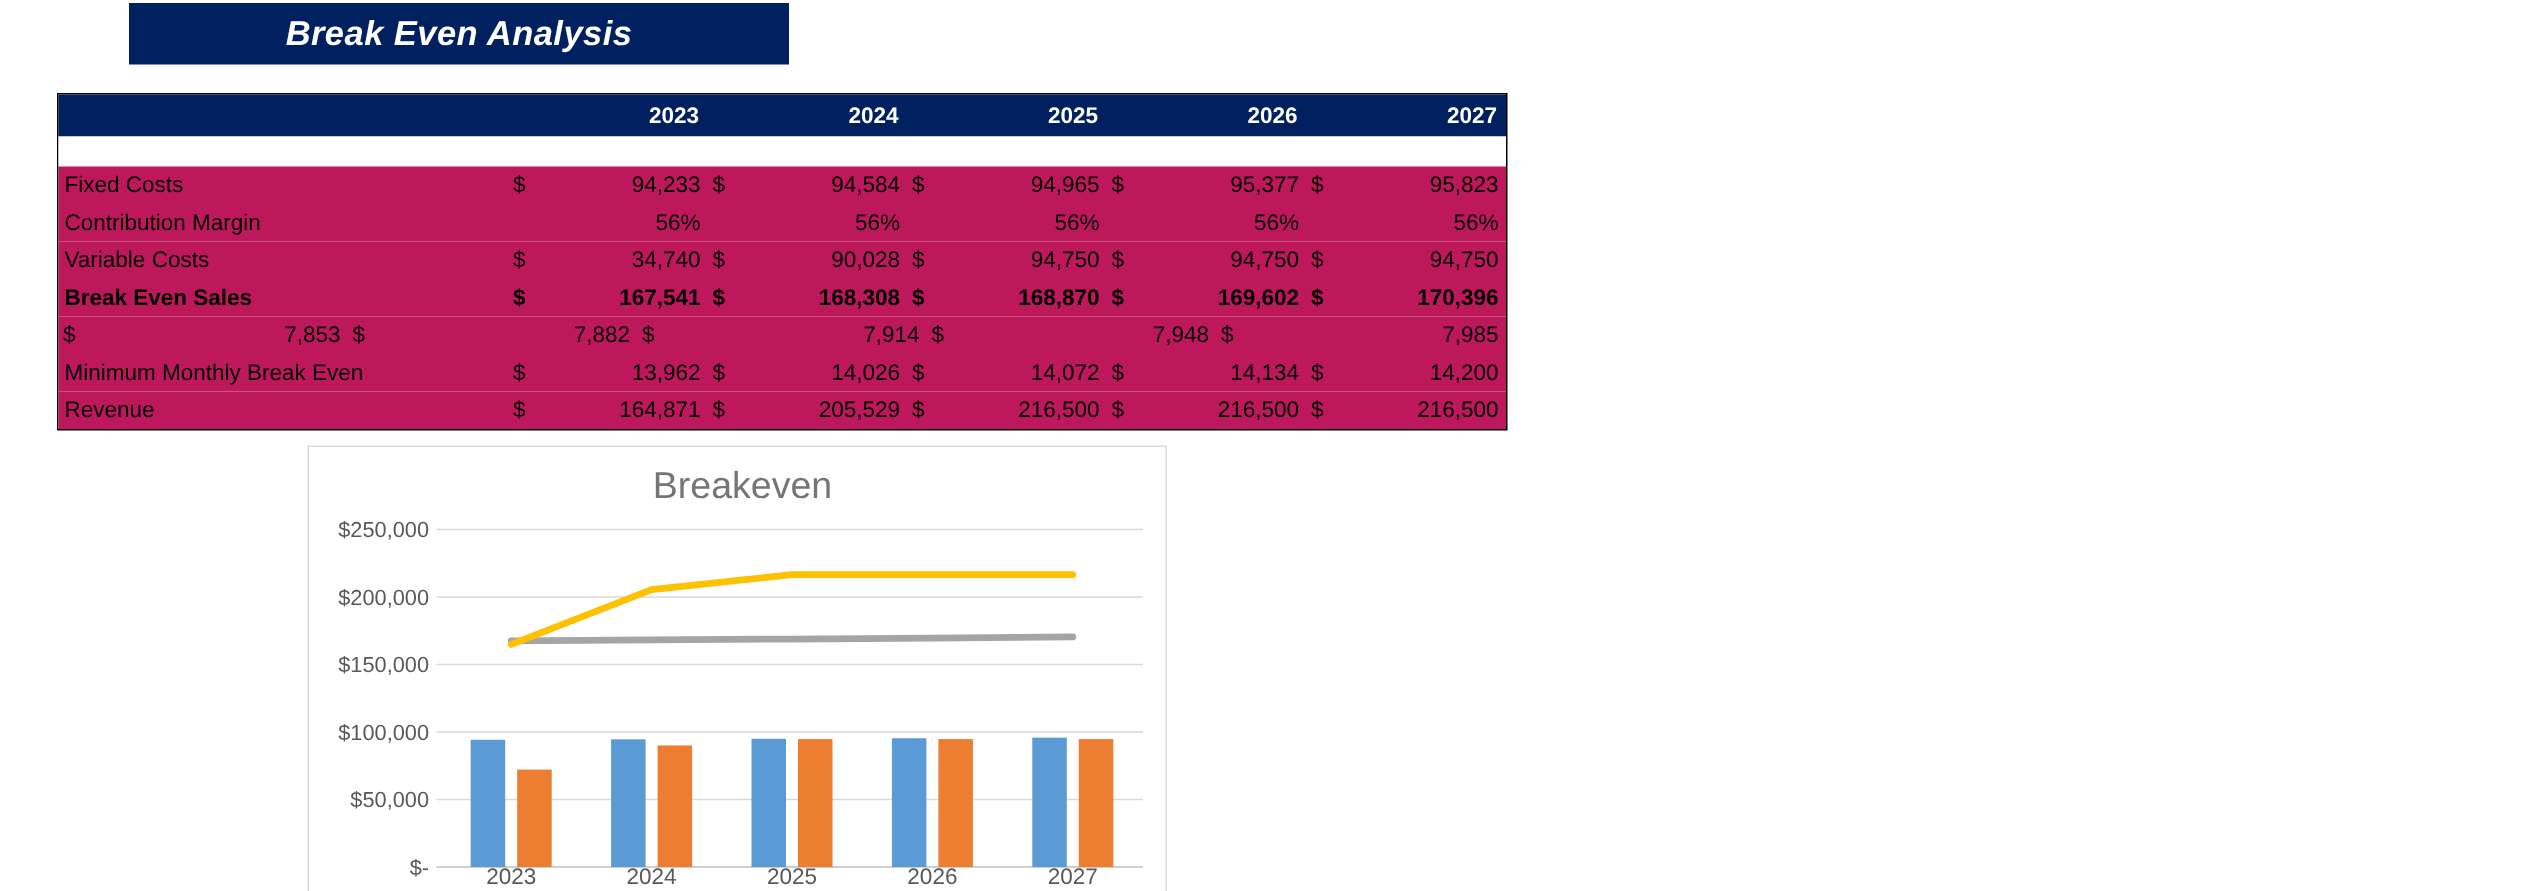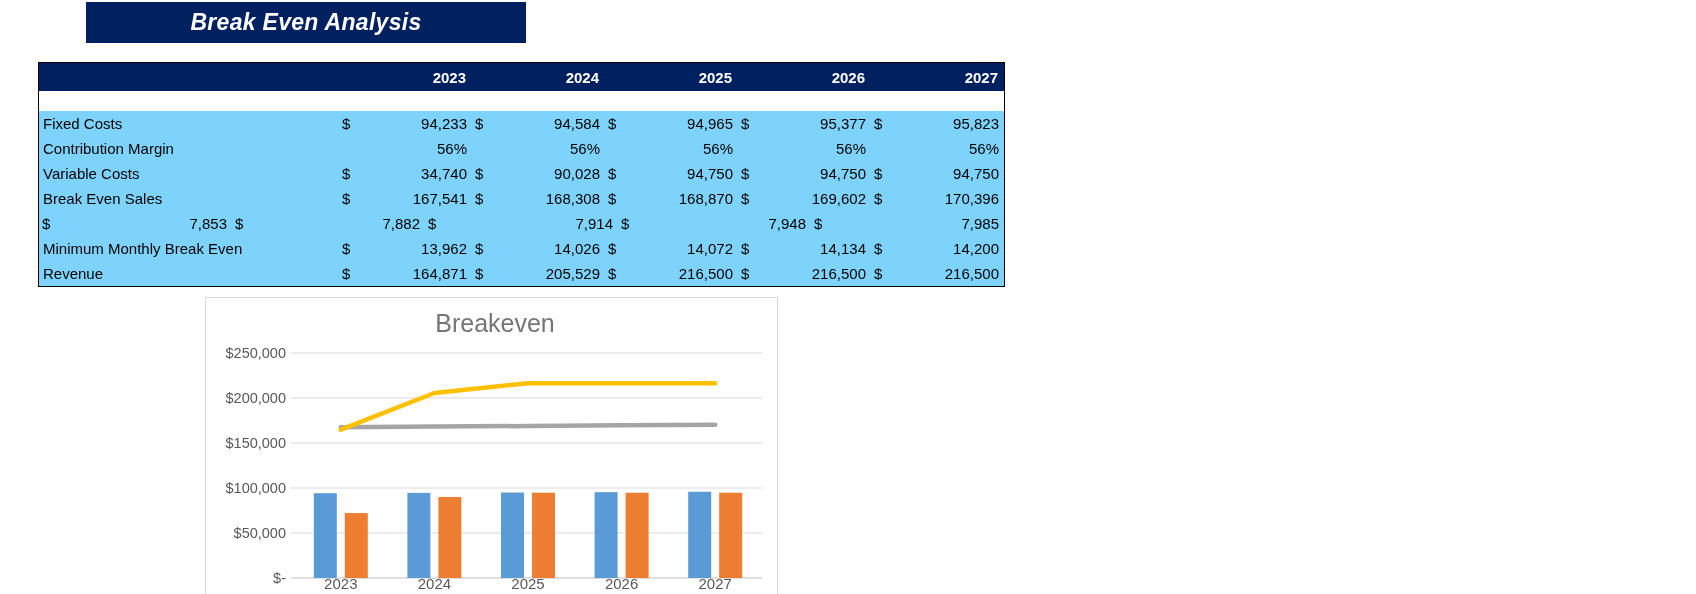--- a/index.html
+++ b/index.html
@@ -35,30 +35,30 @@
   }
   .thead .label-col { width: 300px; }
   .thead .ycell {
     flex: 1;
     display: flex; align-items: center; justify-content: flex-end;
     padding-right: 6px;
   }
   .spacer-row { height: 20px; background: #ffffff; }
   .trow {
     display: flex; height: 25px; align-items: center;
-    font-size: 15px; color: #000000; background: #7dd3fc; justify-content: space-between;
+    font-size: 15px; color: #000000; background: #be185d; justify-content: space-between;
   }
   .trow .rlabel { width: 300px; padding-left: 4px; white-space: nowrap; }
   .trow .vcell {
     flex: 1;
     display: flex; align-items: center; justify-content: space-between;
     padding: 0 5px 0 3px;
   }
   .trow .vcell .num { text-align: right; }
-  .sty-bold { font-weight: normal; }
+  .sty-bold { font-weight: bold; }
   .sty-italic { }
   .chart-card {
     position: absolute; left: 205px; top: 297px;
     width: 573px; height: 330px;
     border: 1px solid #D9D9D9;
     background: #ffffff;
   }
   .chart-card svg { position: absolute; left: 0; top: 0; }
 </style>
 </head>

